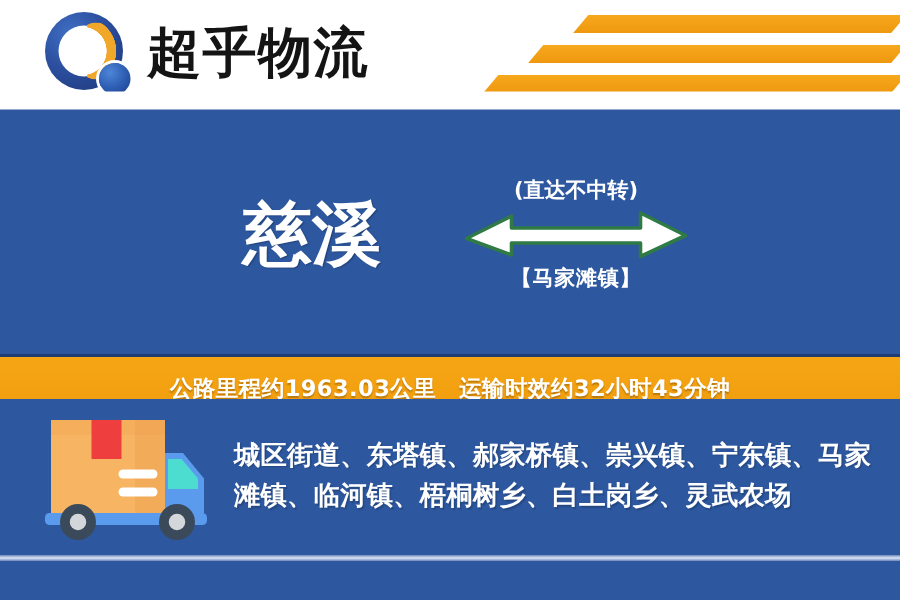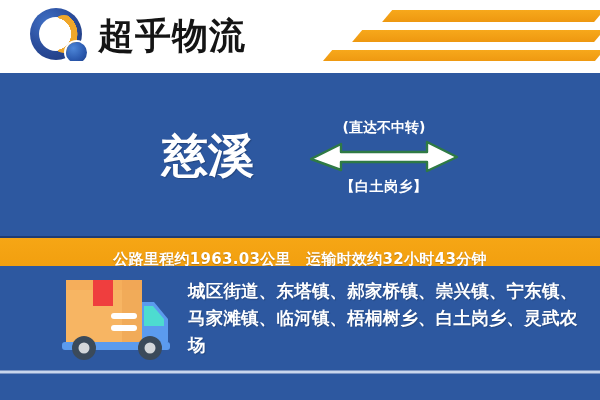--- a/index.html
+++ b/index.html
@@ -122,21 +122,21 @@
 
   
   #coverage-panel {
     position:absolute; left:0; top:266px;
     width:600px; height:134px;
     background:#2d58a0;
   }
   #coverage-row {
     position:absolute; left:0; top:0;
     width:600px; height:104px;
-    display:flex; align-items:center;padding-left:32px;
+    display:flex; align-items:center;
   }
   #truck-icon { margin-left:26px; flex:none; }
   #coverage-text {
     margin-left:12px; margin-right:16px;
     font-family:"DejaVu Sans","Liberation Sans",sans-serif;
     font-size:17.5px; font-weight:bold; color:#ffffff;
     line-height:27px; letter-spacing:.2px;
     text-shadow:1px 1px 1px rgba(0,0,0,.2);
   }
   #bottom-rule {
@@ -179,21 +179,21 @@
 
       <div class="city">慈溪</div>
 
       <div id="arrow-group">
         <div class="arrow-note" id="arrow-note-top">(直达不中转)</div>
 
         <svg id="arrow-svg" width="150" height="34" viewBox="0 0 150 34">
           <path d="M2 20 L32 5 L32 13 L118 13 L118 3 L148 18 L118 32 L118 23 L32 23 L32 31 Z" fill="#ffffff" stroke="#2f7a45" stroke-width="2.4" stroke-linejoin="round"></path>
         </svg>
 
-        <div class="arrow-note" id="arrow-note-bottom">【白土岗乡】</div>
+        <div class="arrow-note" id="arrow-note-bottom">【马家滩镇】</div>
       </div>
 
 
     </div>
   </div>
 
   <div id="info-bar">
     <div id="info-text">公路里程约1963.03公里　运输时效约32小时43分钟</div>
   </div>
 

